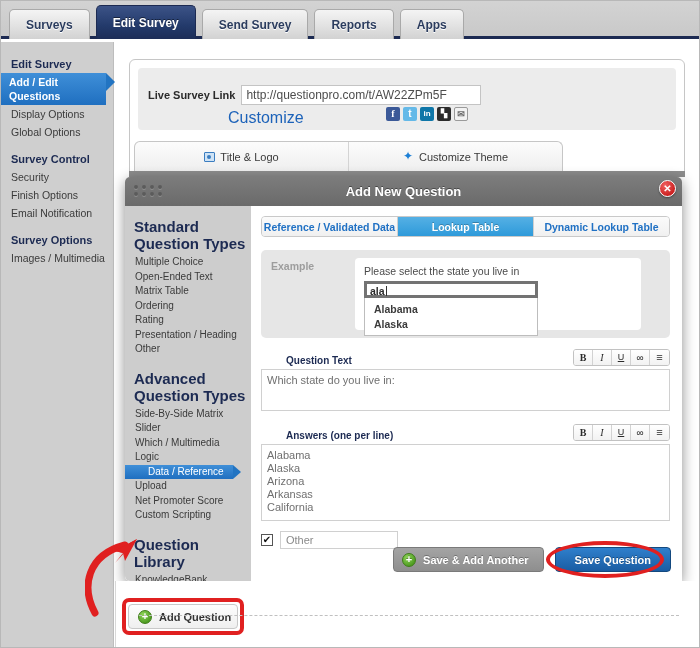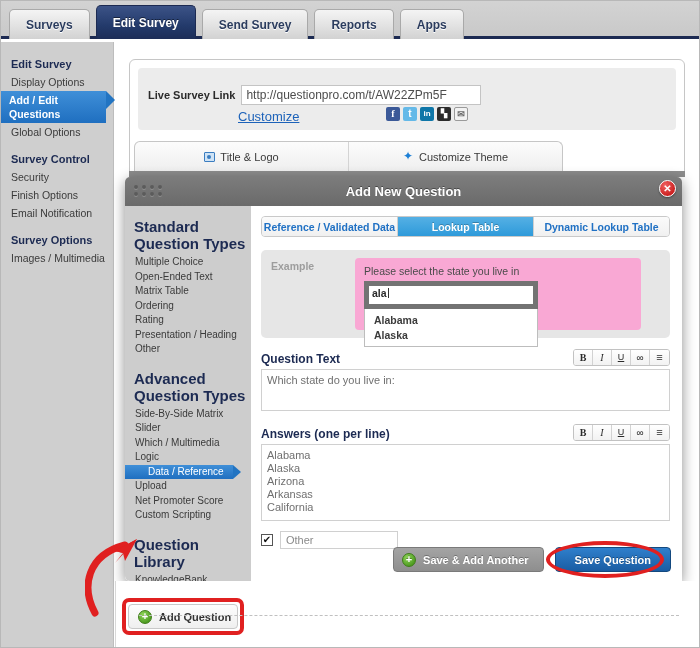--- a/index.html
+++ b/index.html
@@ -136,24 +136,23 @@
     width: 240px; height: 20px;
     font-size: 12px;
     color: #4d4d4d;
     background: #fff;
     border: 1px solid #c4c4c4;
     padding: 8px 4px;
     font-family: "Liberation Sans", sans-serif;
   }
   .customize-link {
     position: absolute;
-    left: 100px; top: 41px;
-    font-size: 13px;
+    left: 90px; top: 41px;
+    font-size: 16px;
     color: #1c62b9;
-    text-decoration: underline;
     cursor: pointer;
   }
   .social-row {
     position: absolute;
     left: 248px; top: 39px;
     display: flex;
     gap: 3px;
     align-items: center;
   }
   .soc {
@@ -377,33 +376,33 @@
   }
   .example-label {
     font-size: 10.5px;
     font-weight: bold;
     color: #9d9d9d;
     width: 84px;
     padding-top: 2px;
   }
   .example-card {
     flex: 1;
-    background: #f9a8d4;
+    background: #ffffff;
     border-radius: 4px;
     padding: 7px 9px 8px 9px;
     max-width: 286px;
   }
   .ex-question {
     font-size: 10.5px;
     color: #4a4a4a;
     margin-bottom: 4px;
   }
   .ex-input {
-    width: 174px; height: 28px;
-    border: 5px solid #737373;
+    width: 174px; height: 17px;
+    border: 3px solid #737373;
     background: #fff;
     font-size: 10.5px;
     font-weight: bold;
     color: #2b2b2b;
     padding: 0 3px;
     line-height: 15px;
     position: relative;
   }
   .ex-caret {
     display: inline-block;
@@ -428,23 +427,24 @@
   }
 
   
   .field-head {
     display: flex;
     align-items: flex-end;
     justify-content: space-between;
     margin-top: 11px;
   }
   .field-label {
-    font-size: 12px;
+    font-size: 10px;
     font-weight: bold;
     color: #1c2a52;
+    margin-left: 25px;
   }
   .rte-toolbar {
     display: flex;
     border: 1px solid #c2c2c2;
     border-radius: 3px;
     overflow: hidden;
     background: #fff;
   }
   .rte-btn {
     width: 19px; height: 15px;
@@ -628,22 +628,22 @@
       <div class="nav-tab">Surveys</div>
       <div class="nav-tab active">Edit Survey</div>
       <div class="nav-tab">Send Survey</div>
       <div class="nav-tab">Reports</div>
       <div class="nav-tab">Apps</div>
     </div>
   </div>
 
   <div class="sidebar">
     <div class="side-group-title first">Edit Survey</div>
+    <div class="side-link active">Add / Edit Questions</div>
     <div class="side-link">Display Options</div>
-    <div class="side-link active">Add / Edit Questions</div>
     <div class="side-link">Global Options</div>
 
     <div class="side-group-title">Survey Control</div>
     <div class="side-link">Security</div>
     <div class="side-link">Finish Options</div>
     <div class="side-link">Email Notification</div>
 
     <div class="side-group-title">Survey Options</div>
     <div class="side-link">Images / Multimedia</div>
   </div>

